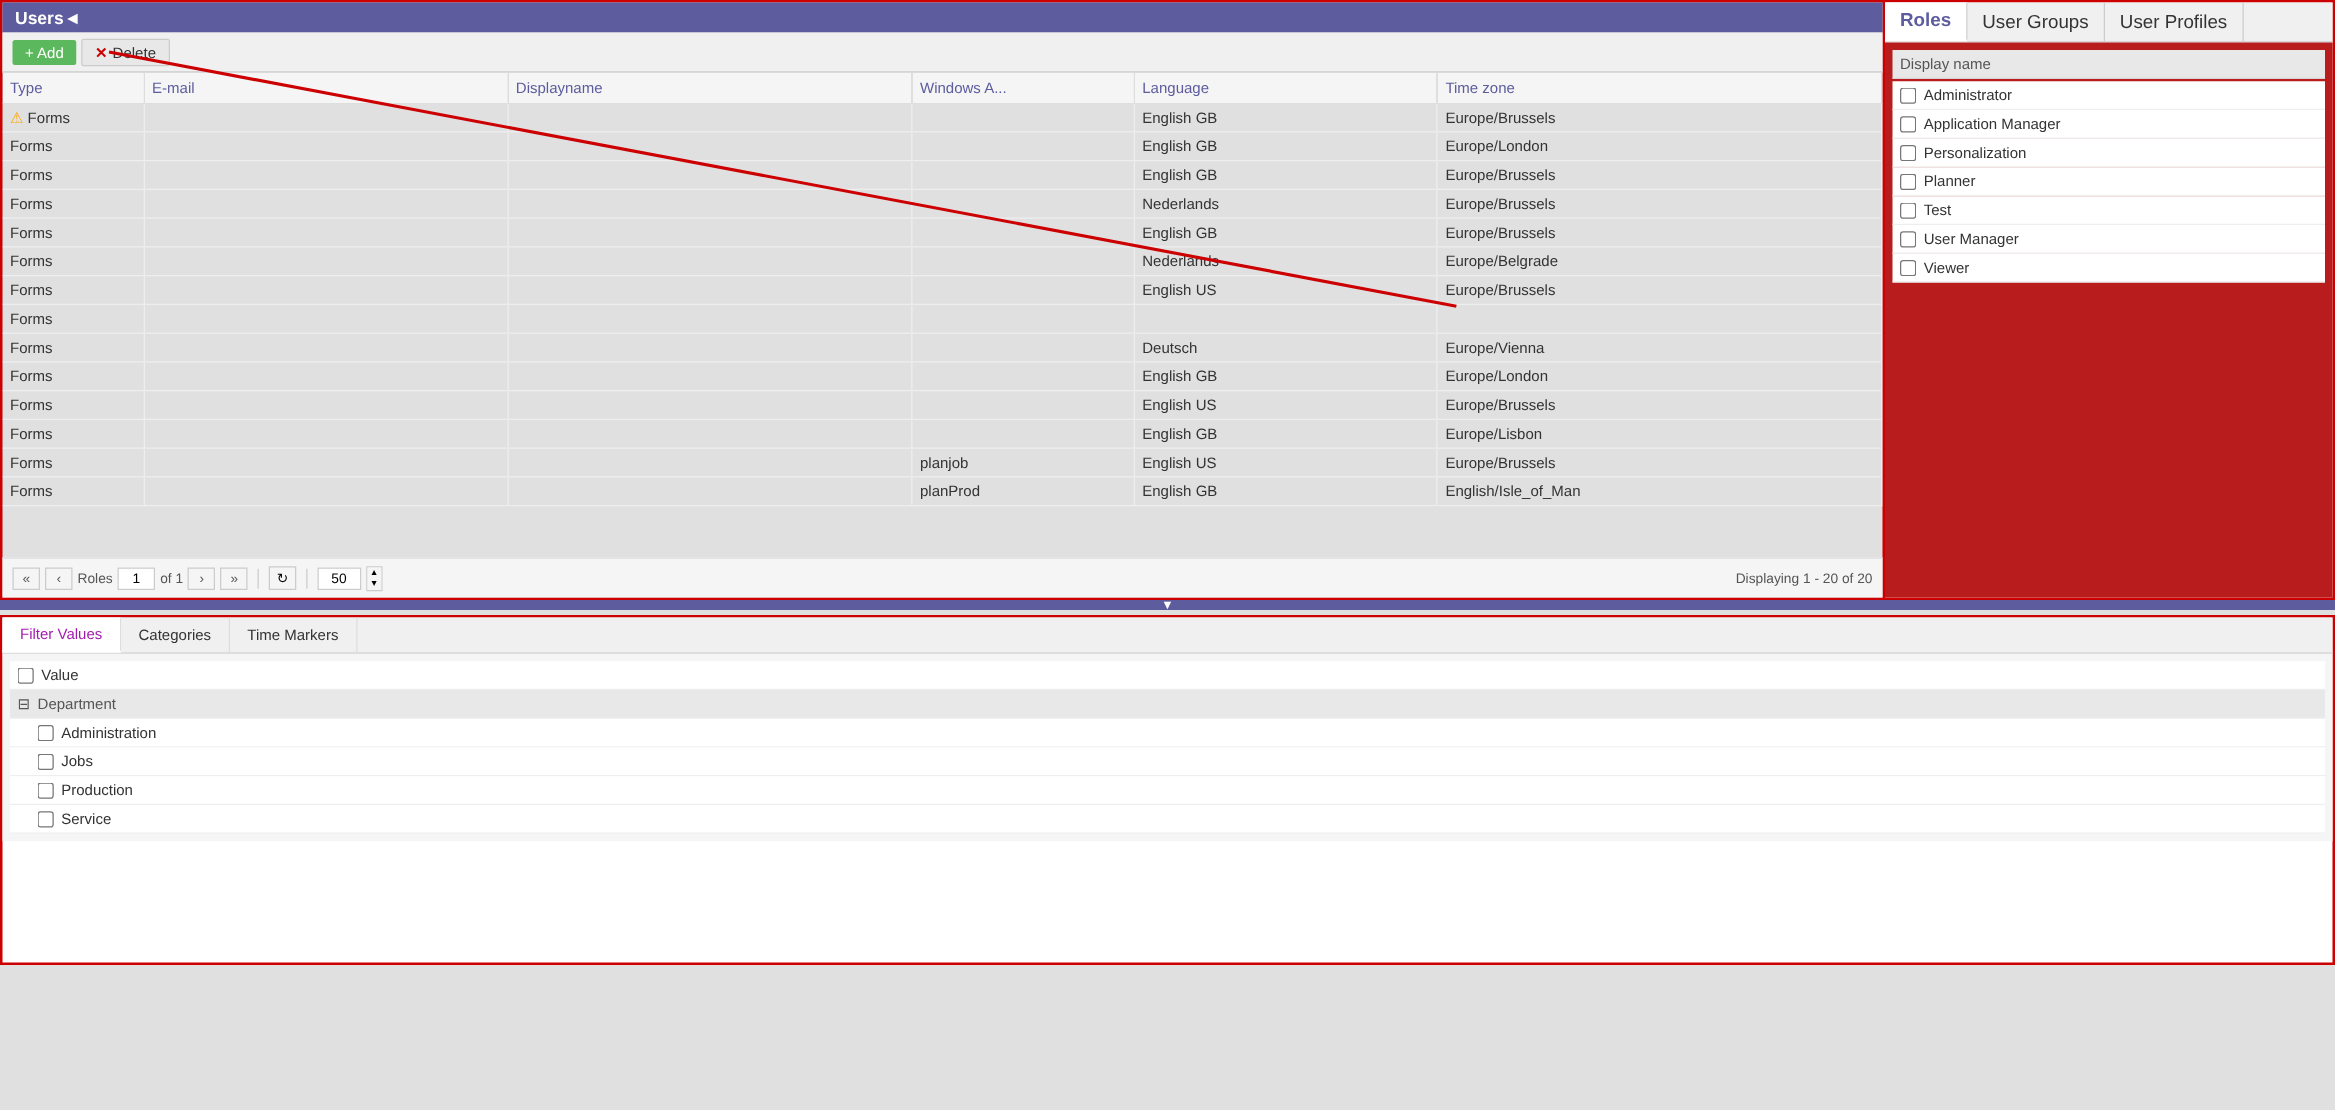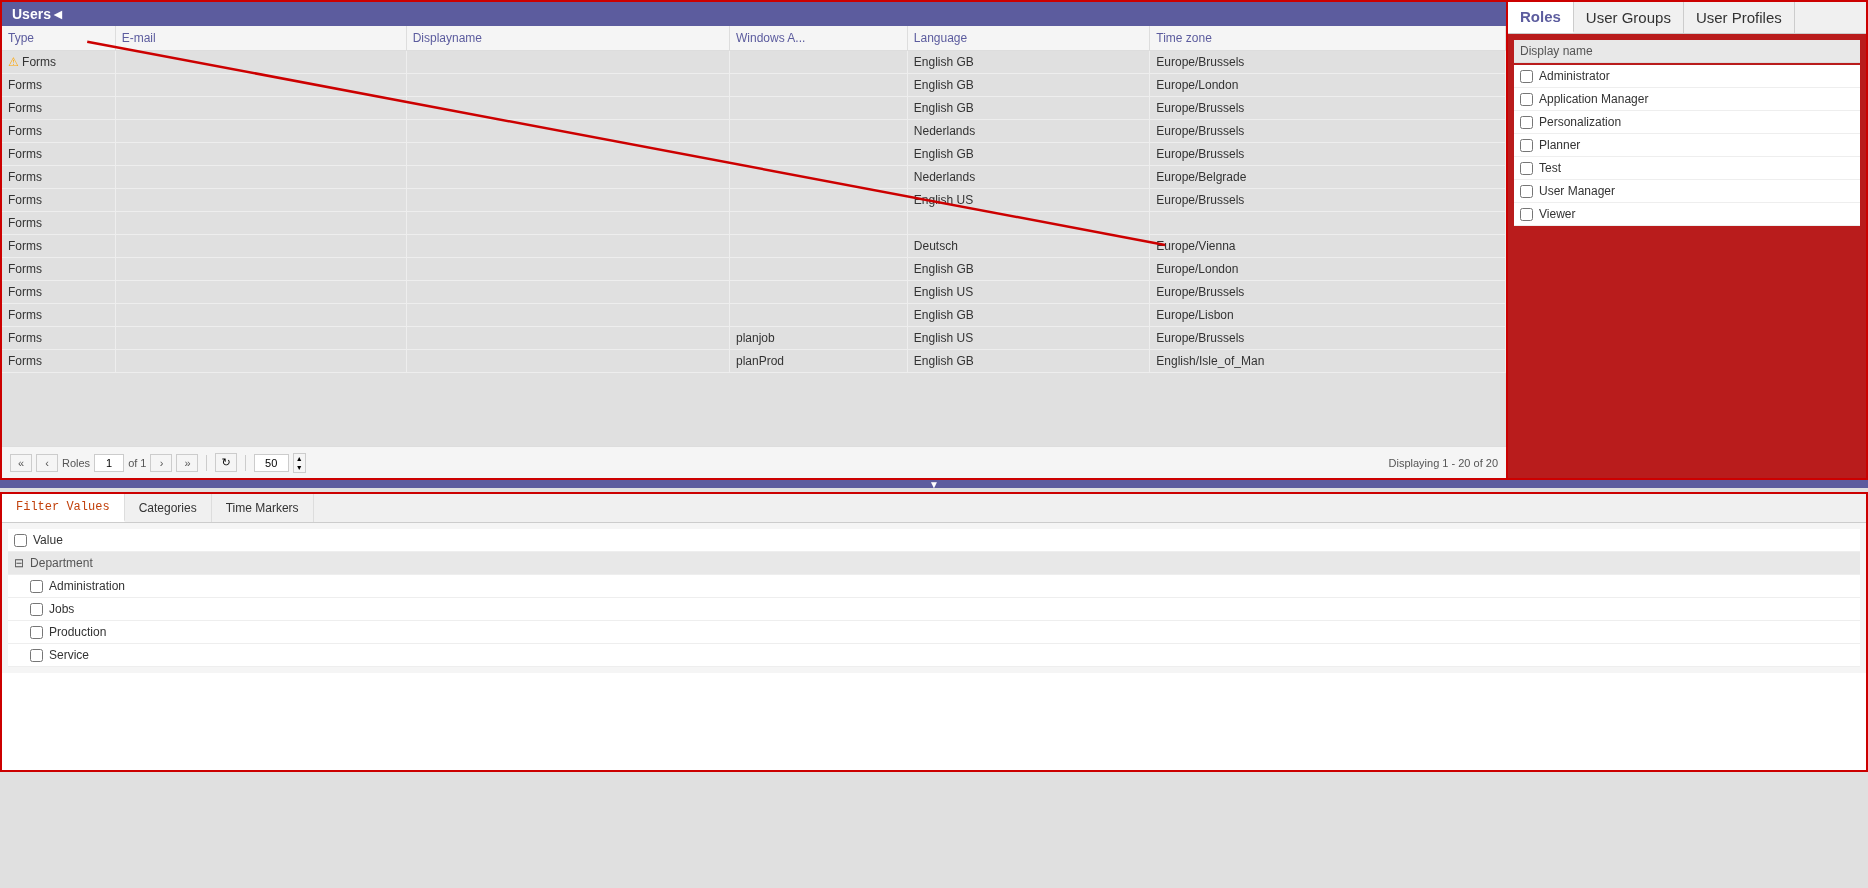--- a/index.html
+++ b/index.html
@@ -299,23 +299,22 @@
       border: none;
       background: none;
       cursor: pointer;
       font-size: 12px;
       color: #333;
       border-right: 1px solid #ddd;
     }
 
     .bottom-tab.active {
       background: white;
-      color: #c2410c;
+      color: #a21caf;
       border-bottom: 2px solid white;
-      font-family: Liberation Mono, monospace;
     }
 
     .filter-content {
       padding: 6px;
       background: #f5f5f5;
     }
 
     .filter-item {
       display: flex;
       align-items: center;
@@ -362,20 +361,27 @@
 
       <svg class="diagonal-overlay" viewBox="0 0 1500 480" preserveAspectRatio="none">
         <line x1="85" y1="40" x2="1160" y2="245" stroke="#cc0000" stroke-width="2.5"></line>
       </svg>
 
       <div class="main-header">
         <span>Users</span>
         <button class="collapse-btn">◄</button>
       </div>
 
+      <div class="toolbar">
+        <button class="btn-add">+ Add</button>
+        <button class="btn-delete">
+          <span class="del-icon">✕</span>
+          <span>Delete</span>
+        </button>
+      </div>
 
       <div class="table-wrapper">
         <div class="table-scroll">
           <table>
             <thead>
               <tr>
                 <th class="col-type">Type</th>
                 <th class="col-email">E-mail</th>
                 <th class="col-displayname">Displayname</th>
                 <th class="col-windows">Windows A...</th>

